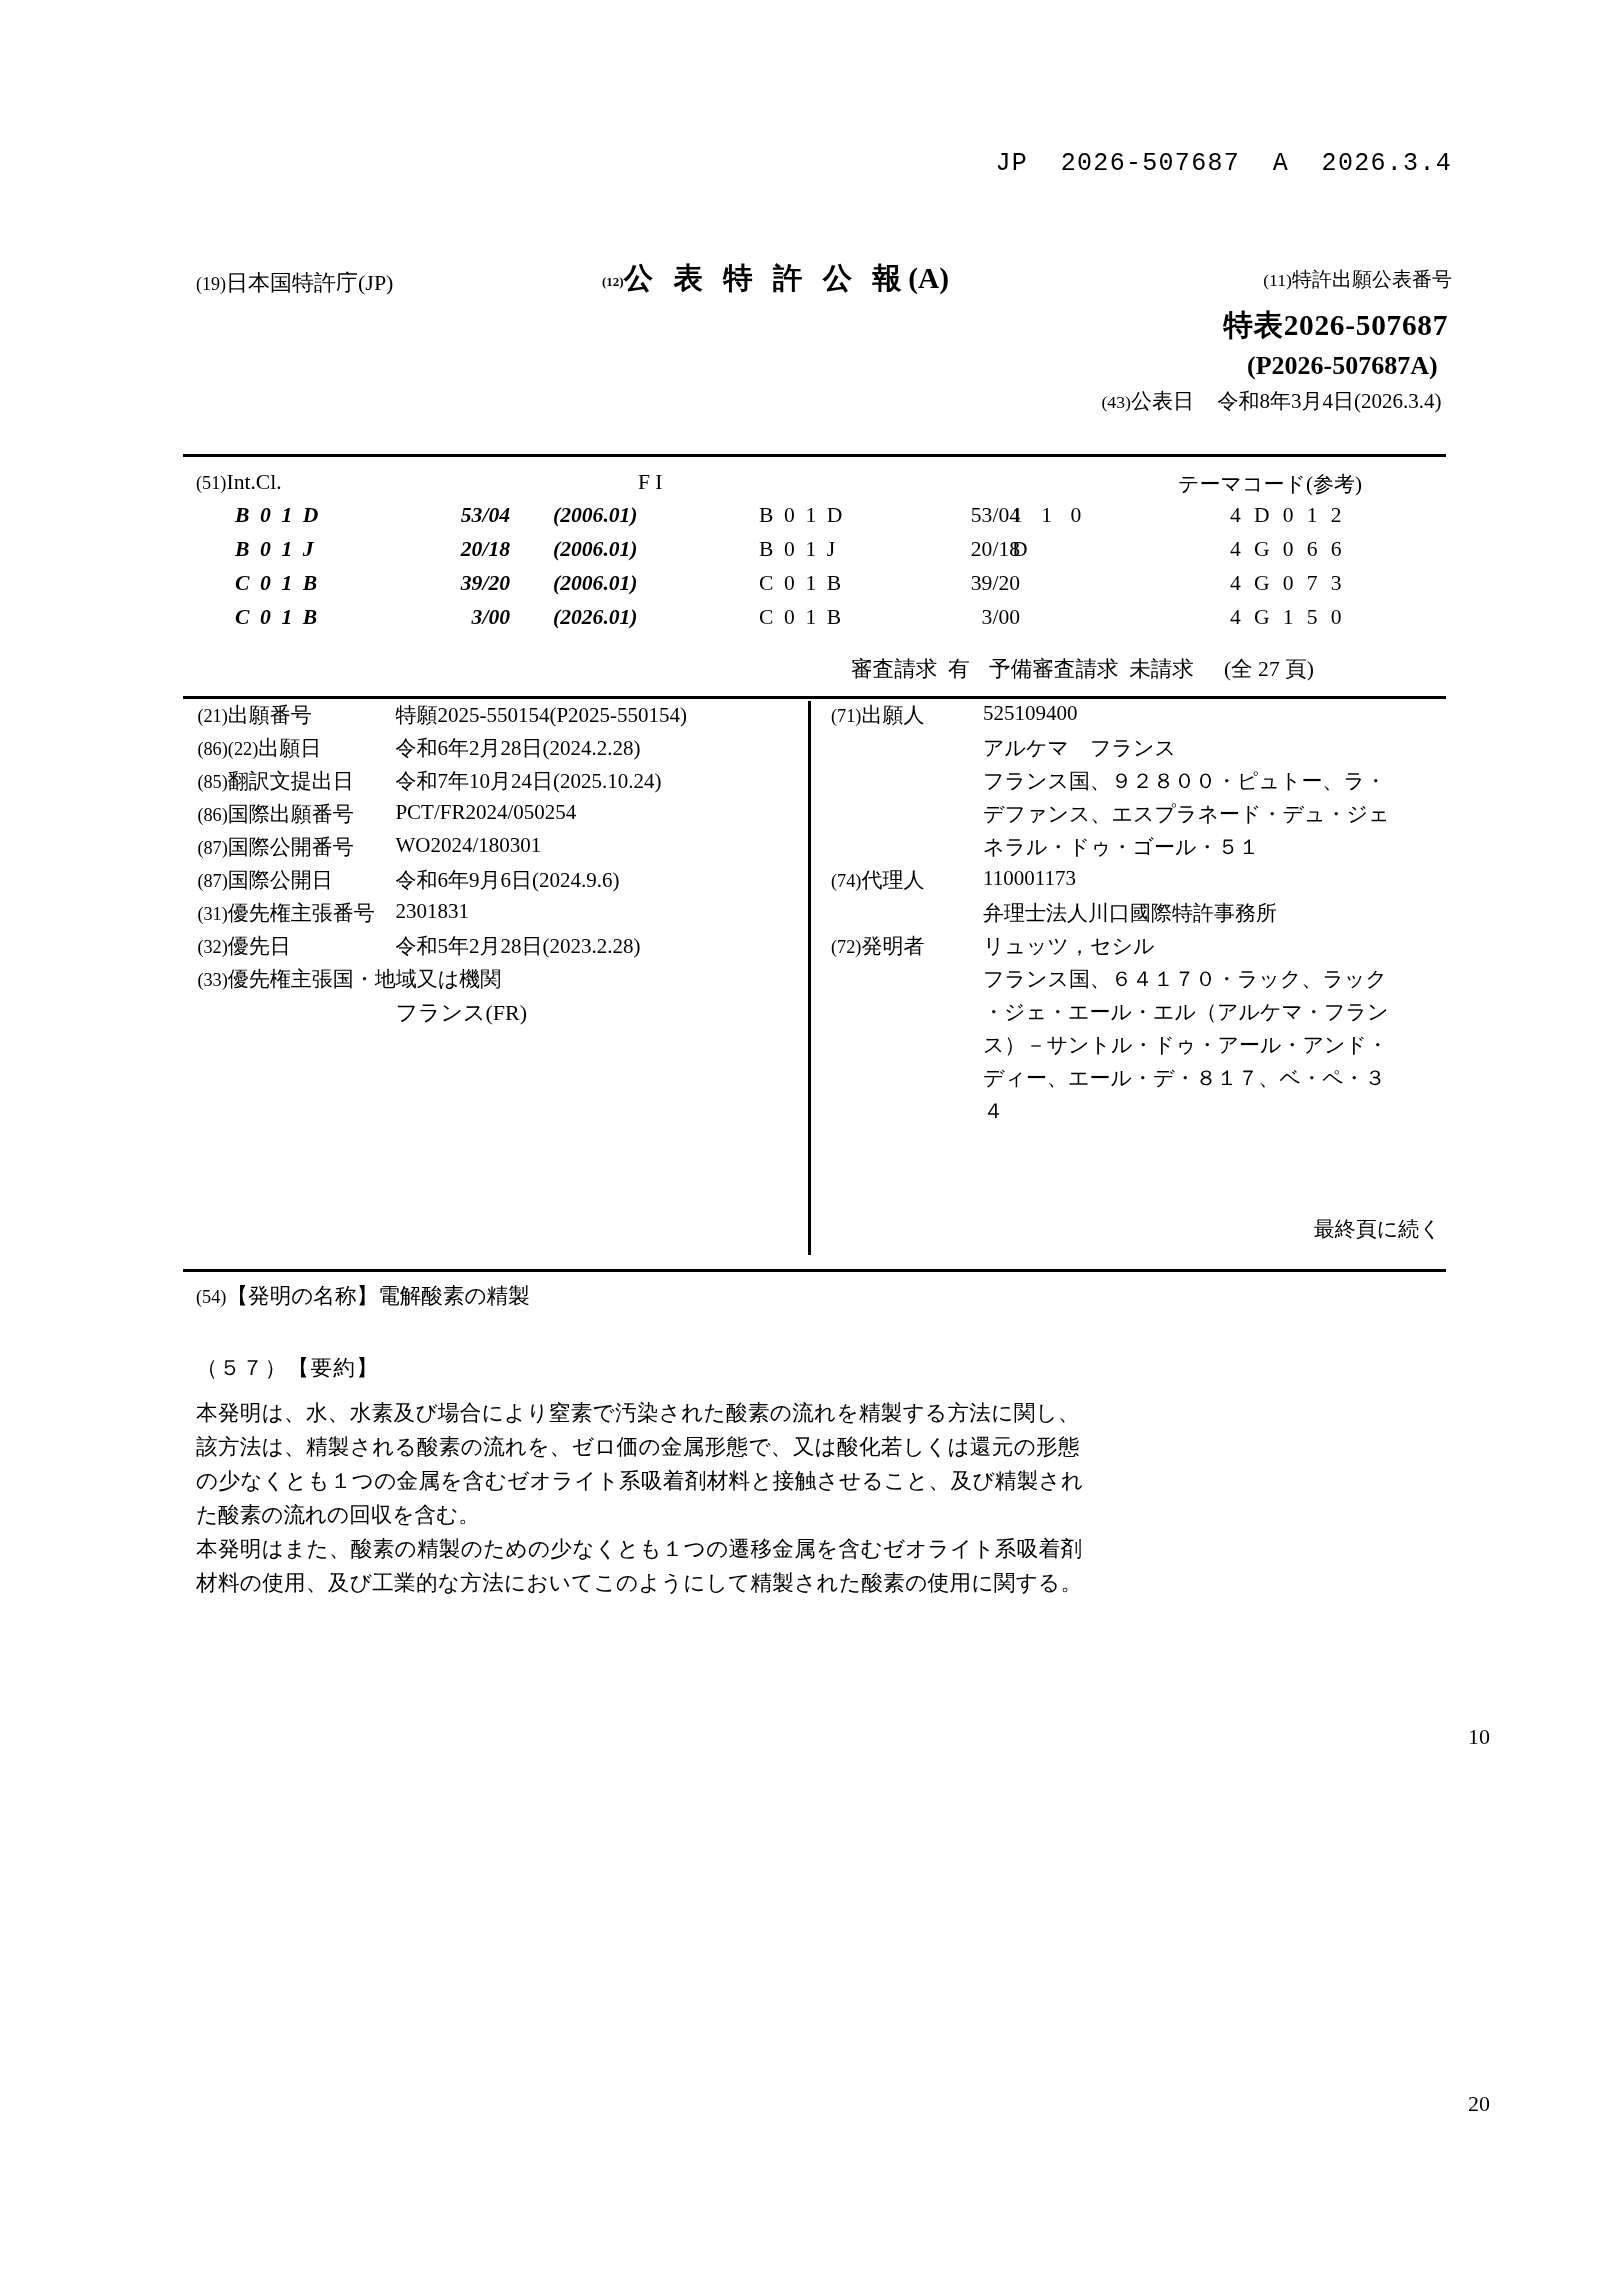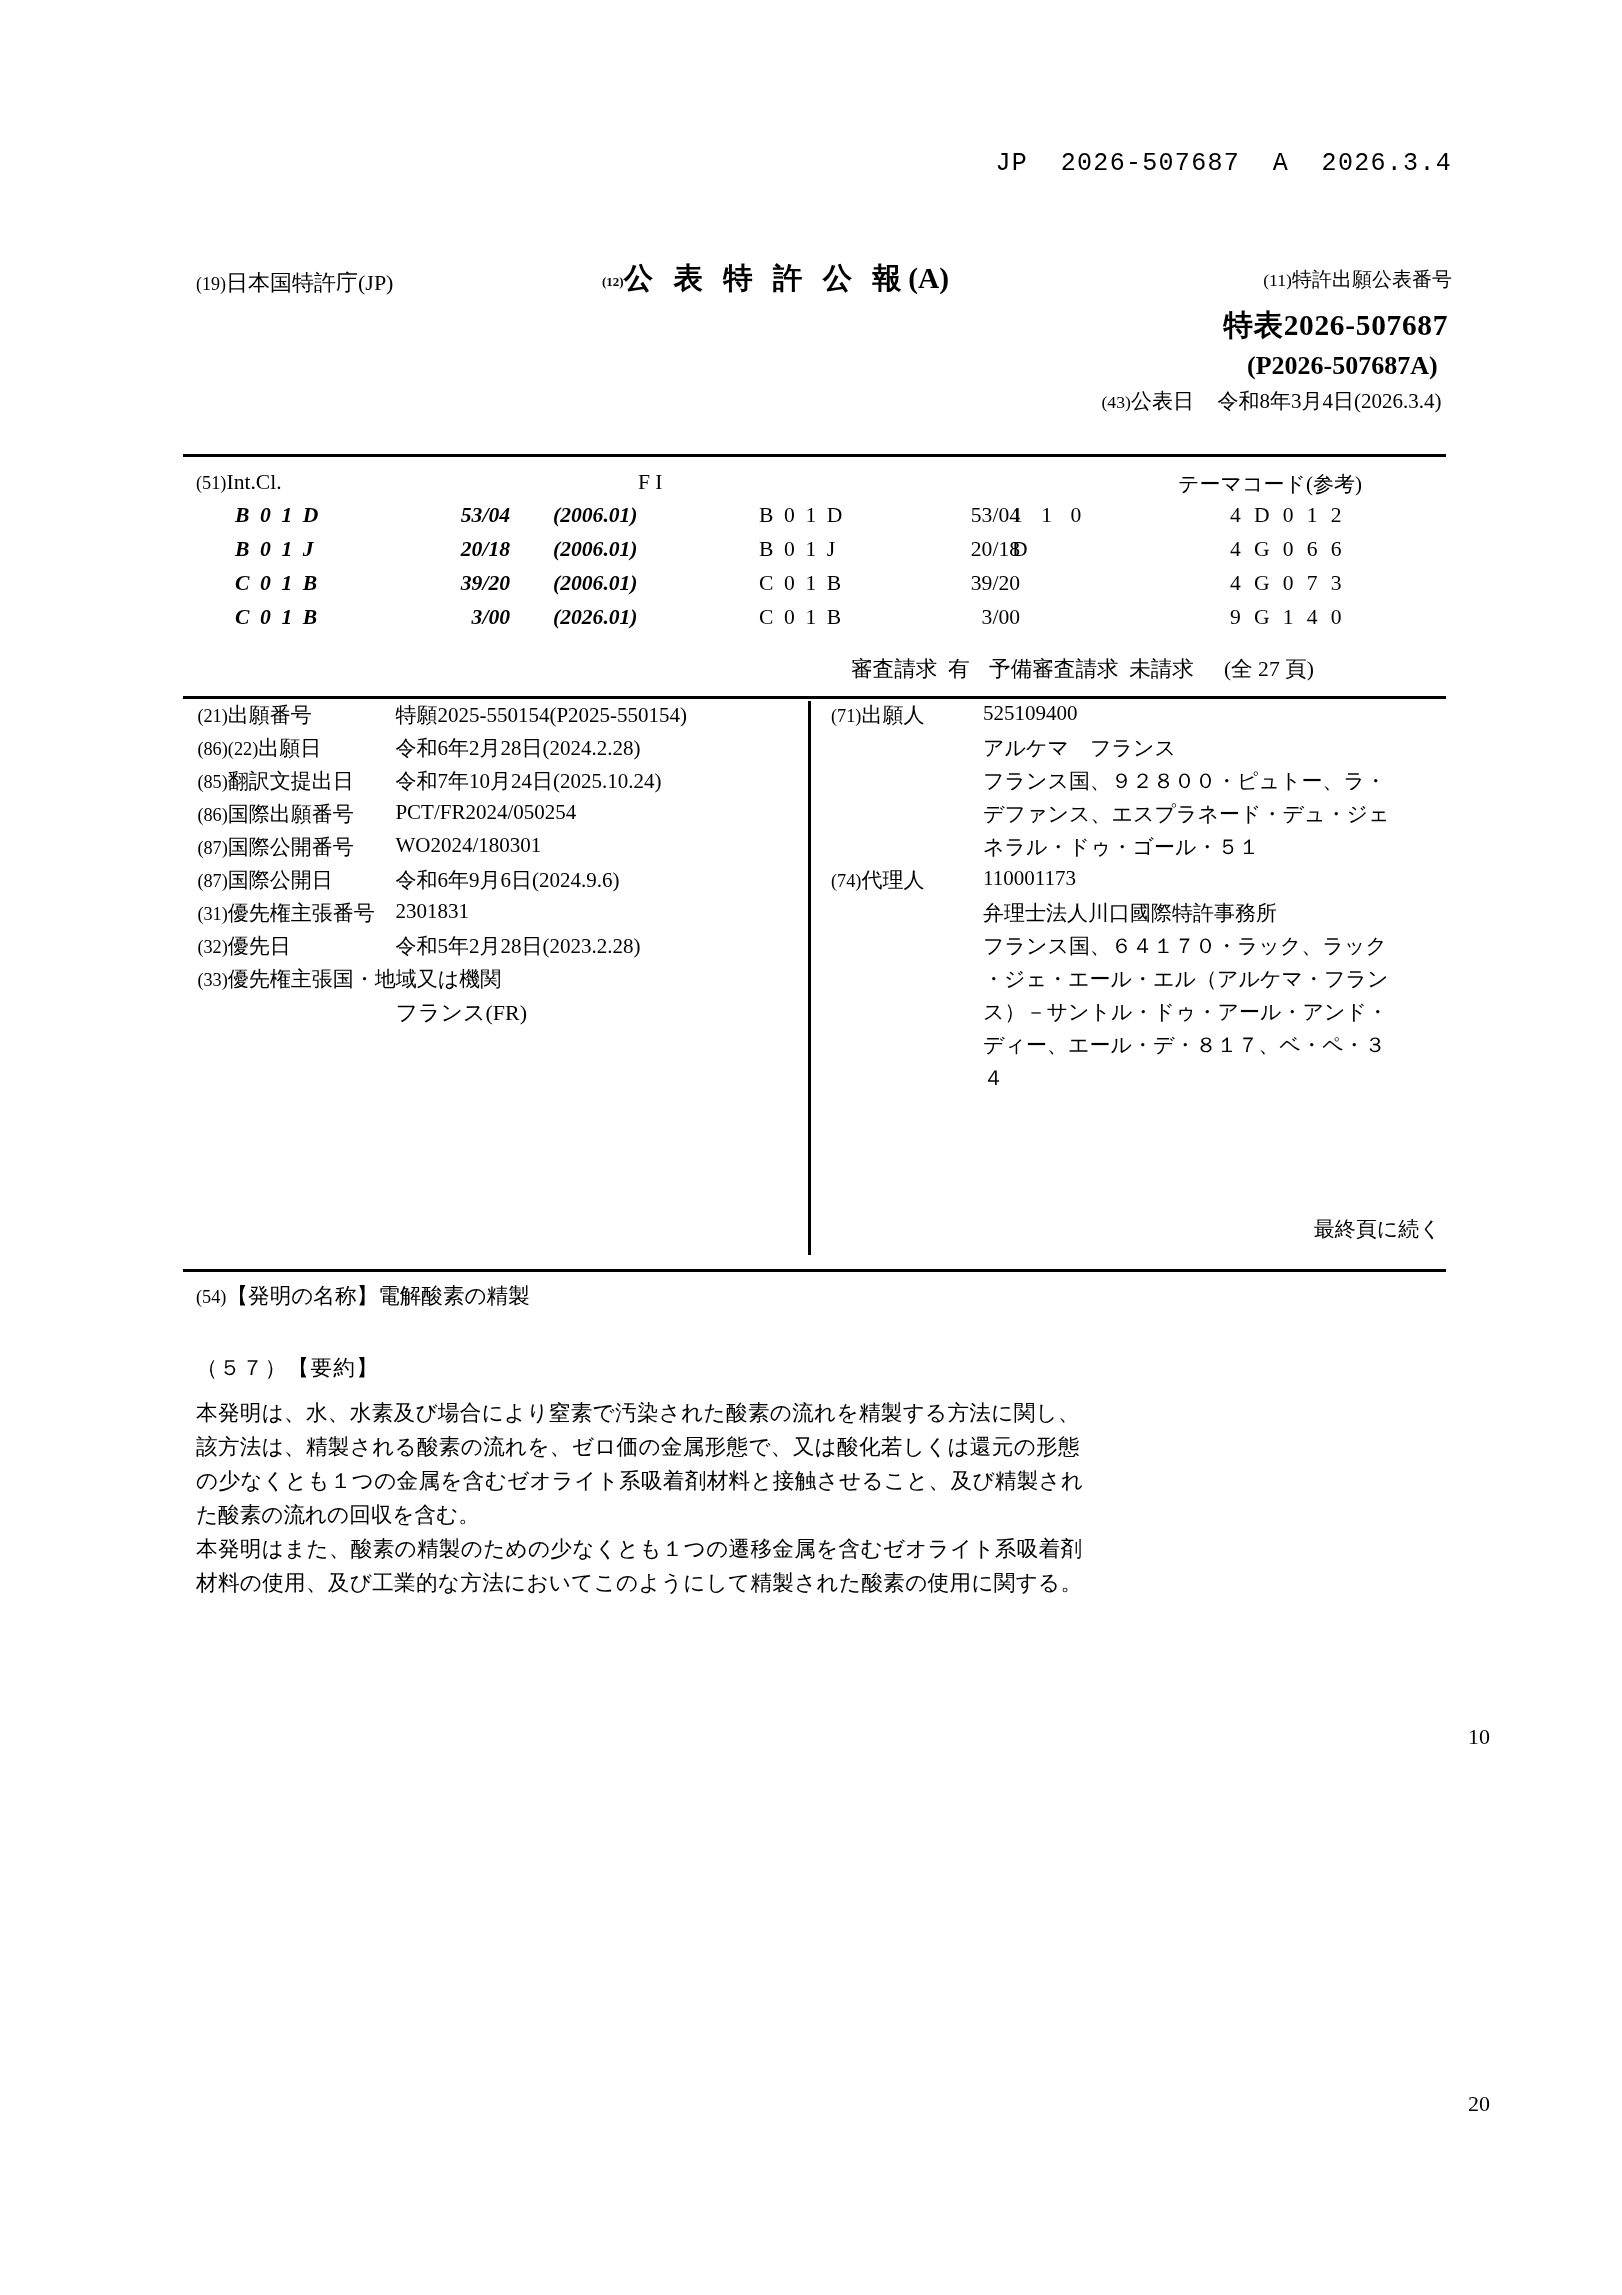--- a/index.html
+++ b/index.html
@@ -361,21 +361,21 @@
       <span class="c-theme">4 G 0 7 3</span>
     </div>
 
     <div class="cls-row">
       <span class="c-ipc">C 0 1 B</span>
       <span class="c-ipcgrp">3/00</span>
       <span class="c-ver">(2026.01)</span>
       <span class="c-fi">C 0 1 B</span>
       <span class="c-figrp">3/00</span>
       <span class="c-fisuf"></span>
-      <span class="c-theme">9 G 1 4 0</span>
+      <span class="c-theme">4 G 1 5 0</span>
     </div>
   </div>
 
   <div class="exam-line"><span>審査請求</span><span class="gap-s"></span><span>有</span><span class="gap-m"></span><span>予備審査請求</span><span class="gap-s"></span><span>未請求</span><span class="gap-l"></span><span>(全 27 頁)</span></div>
 
   <div class="rule rule-thick" style="top:696px;"></div>
 
   <div class="biblio">
     <div class="biblio-divider"></div>
 
@@ -427,20 +427,24 @@
       <div class="bib-cont-right">フランス国、９２８００・ピュトー、ラ・</div>
       <div class="bib-cont-right">デファンス、エスプラネード・デュ・ジェ</div>
       <div class="bib-cont-right">ネラル・ドゥ・ゴール・５１</div>
 
       <div class="bib-row right-row">
         <span class="code"><span class="num">(74)</span><span>代理人</span></span>
         <span class="val">110001173</span>
       </div>
       <div class="bib-cont-right">弁理士法人川口國際特許事務所</div>
 
+      <div class="bib-row right-row">
+        <span class="code"><span class="num">(72)</span><span>発明者</span></span>
+        <span class="val">リュッツ，セシル</span>
+      </div>
       <div class="bib-cont-right">フランス国、６４１７０・ラック、ラック</div>
       <div class="bib-cont-right">・ジェ・エール・エル（アルケマ・フラン</div>
       <div class="bib-cont-right">ス）－サントル・ドゥ・アール・アンド・</div>
       <div class="bib-cont-right">ディー、エール・デ・８１７、ベ・ペ・３</div>
       <div class="bib-cont-right">４</div>
     </div>
 
     <div class="continued-note">最終頁に続く</div>
   </div>
 

